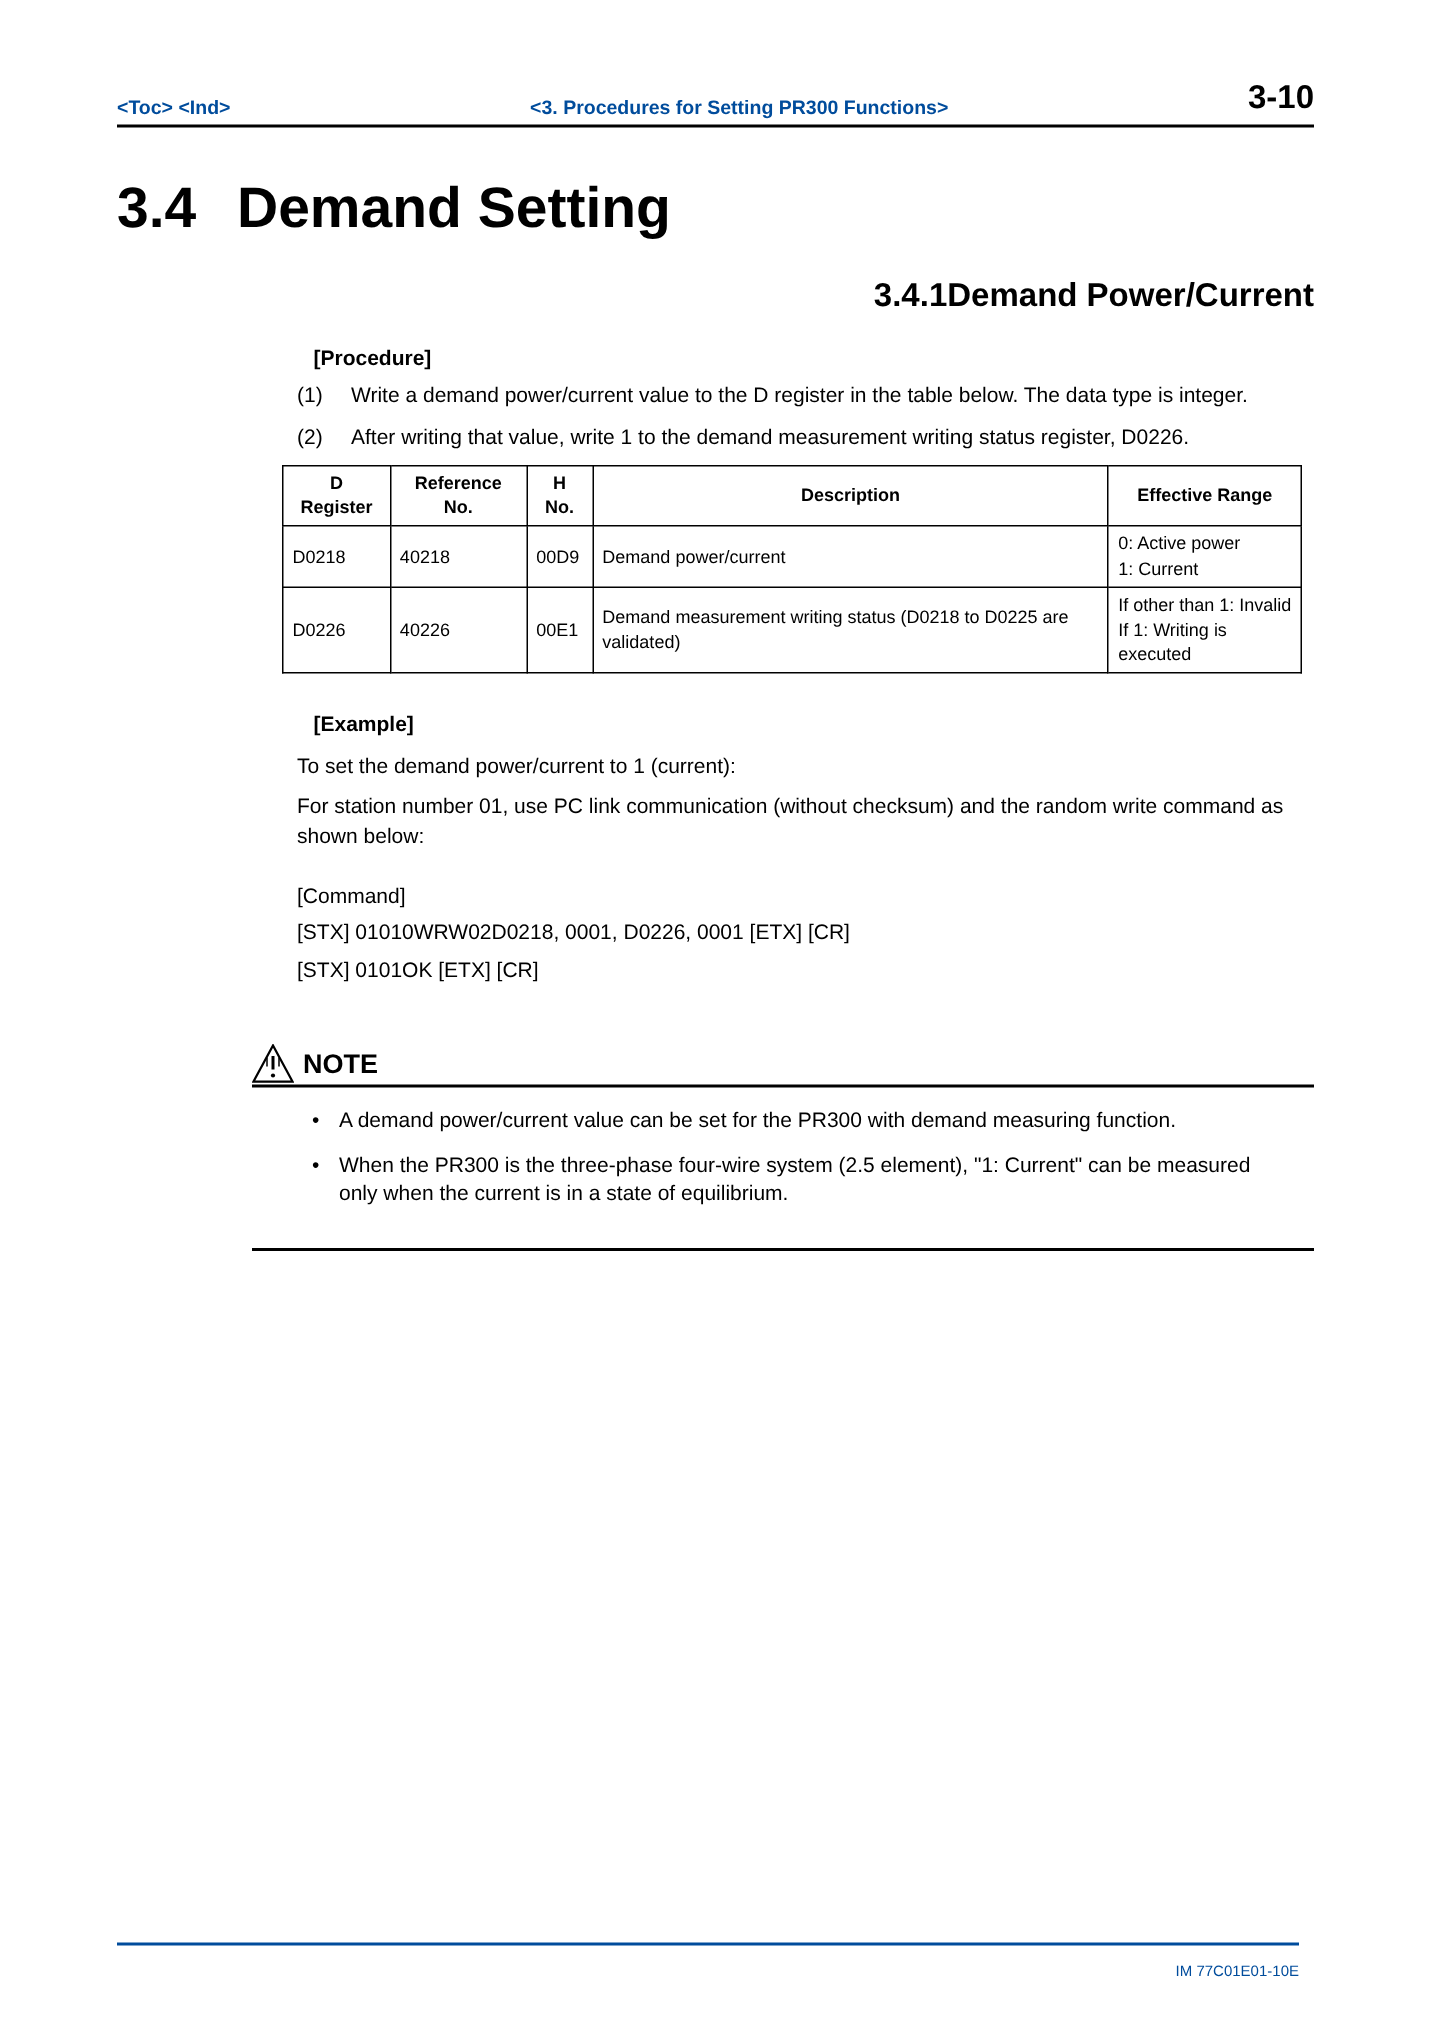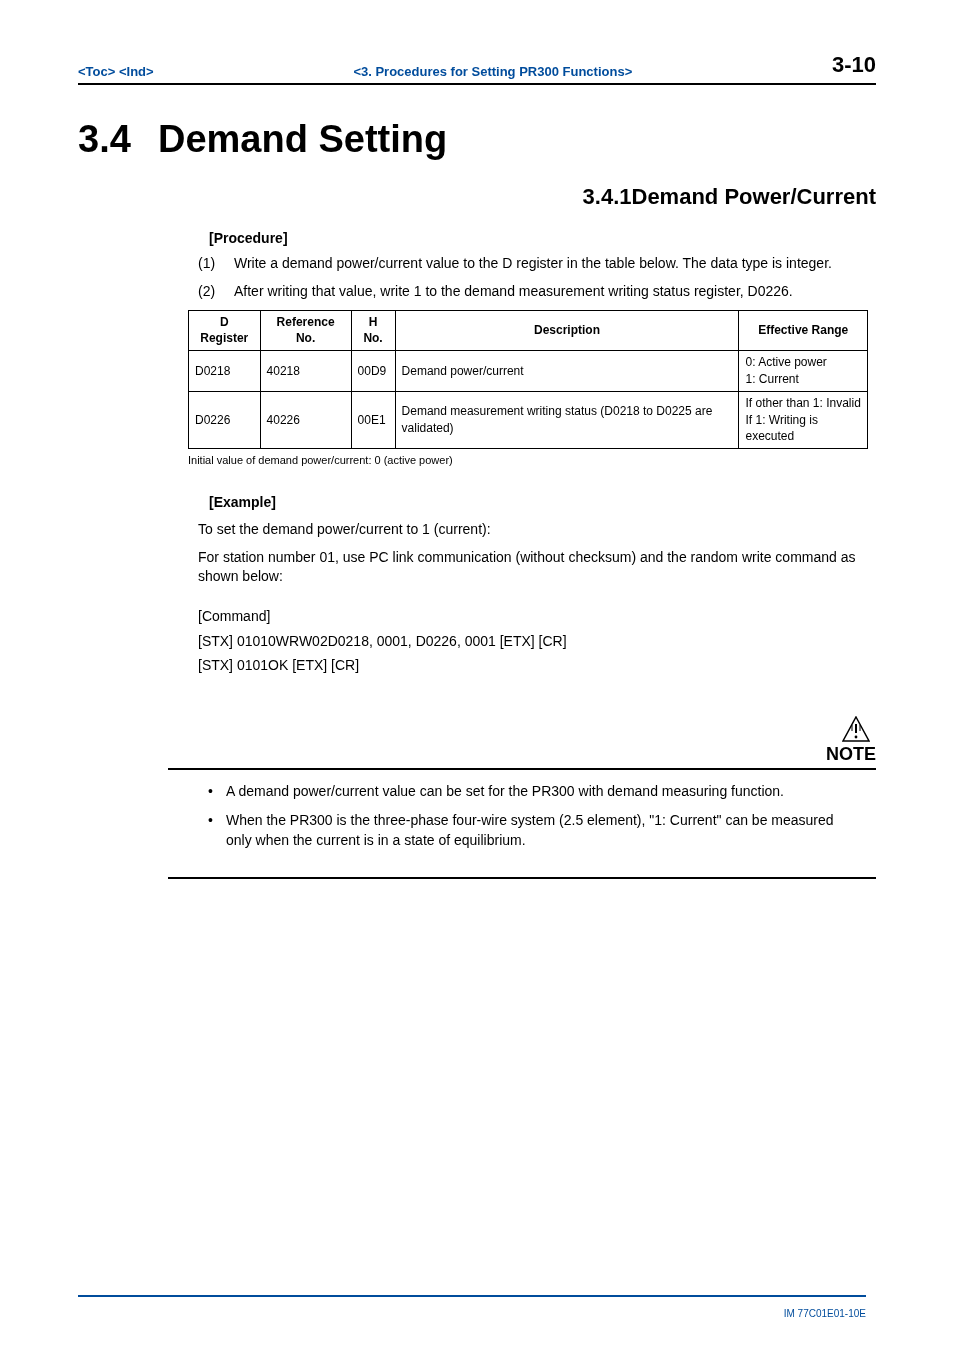--- a/index.html
+++ b/index.html
@@ -120,21 +120,20 @@
 
   .note-block {
     margin-left: 90px;
     margin-top: 40px;
   }
   .note-header {
     display: flex;
     align-items: flex-end;
     border-bottom: 2px solid #000;
     padding-bottom: 1px;
-    flex-direction: column;
   }
   .note-icon {
     width: 28px;
     height: 26px;
     margin-right: 6px;
     flex-shrink:0;
   }
   .note-title {
     font-weight: bold;
     font-size: 18px;
@@ -226,21 +225,20 @@
         <tr>
           <td>D0226</td>
           <td>40226</td>
           <td>00E1</td>
           <td>Demand measurement writing status (D0218 to D0225 are validated)</td>
           <td style="white-space:pre-line">If other than 1: Invalid
 If 1: Writing is executed</td>
         </tr>
       </tbody>
     </table>
-    <div class="tnote">Initial value of demand power/current: 0 (active power)</div>
   </div>
 
   <div class="indent">
     <div class="bold-label" style="margin-top:24px">[Example]</div>
     <div class="para">To set the demand power/current to 1 (current):</div>
     <div class="para">For station number 01, use PC link communication (without checksum) and the random write command as shown below:</div>
 
     <div class="cmdblock">
       <div class="cmdline">[Command]</div>
       <div class="cmdline">[STX] 01010WRW02D0218, 0001, D0226, 0001 [ETX] [CR]</div>

